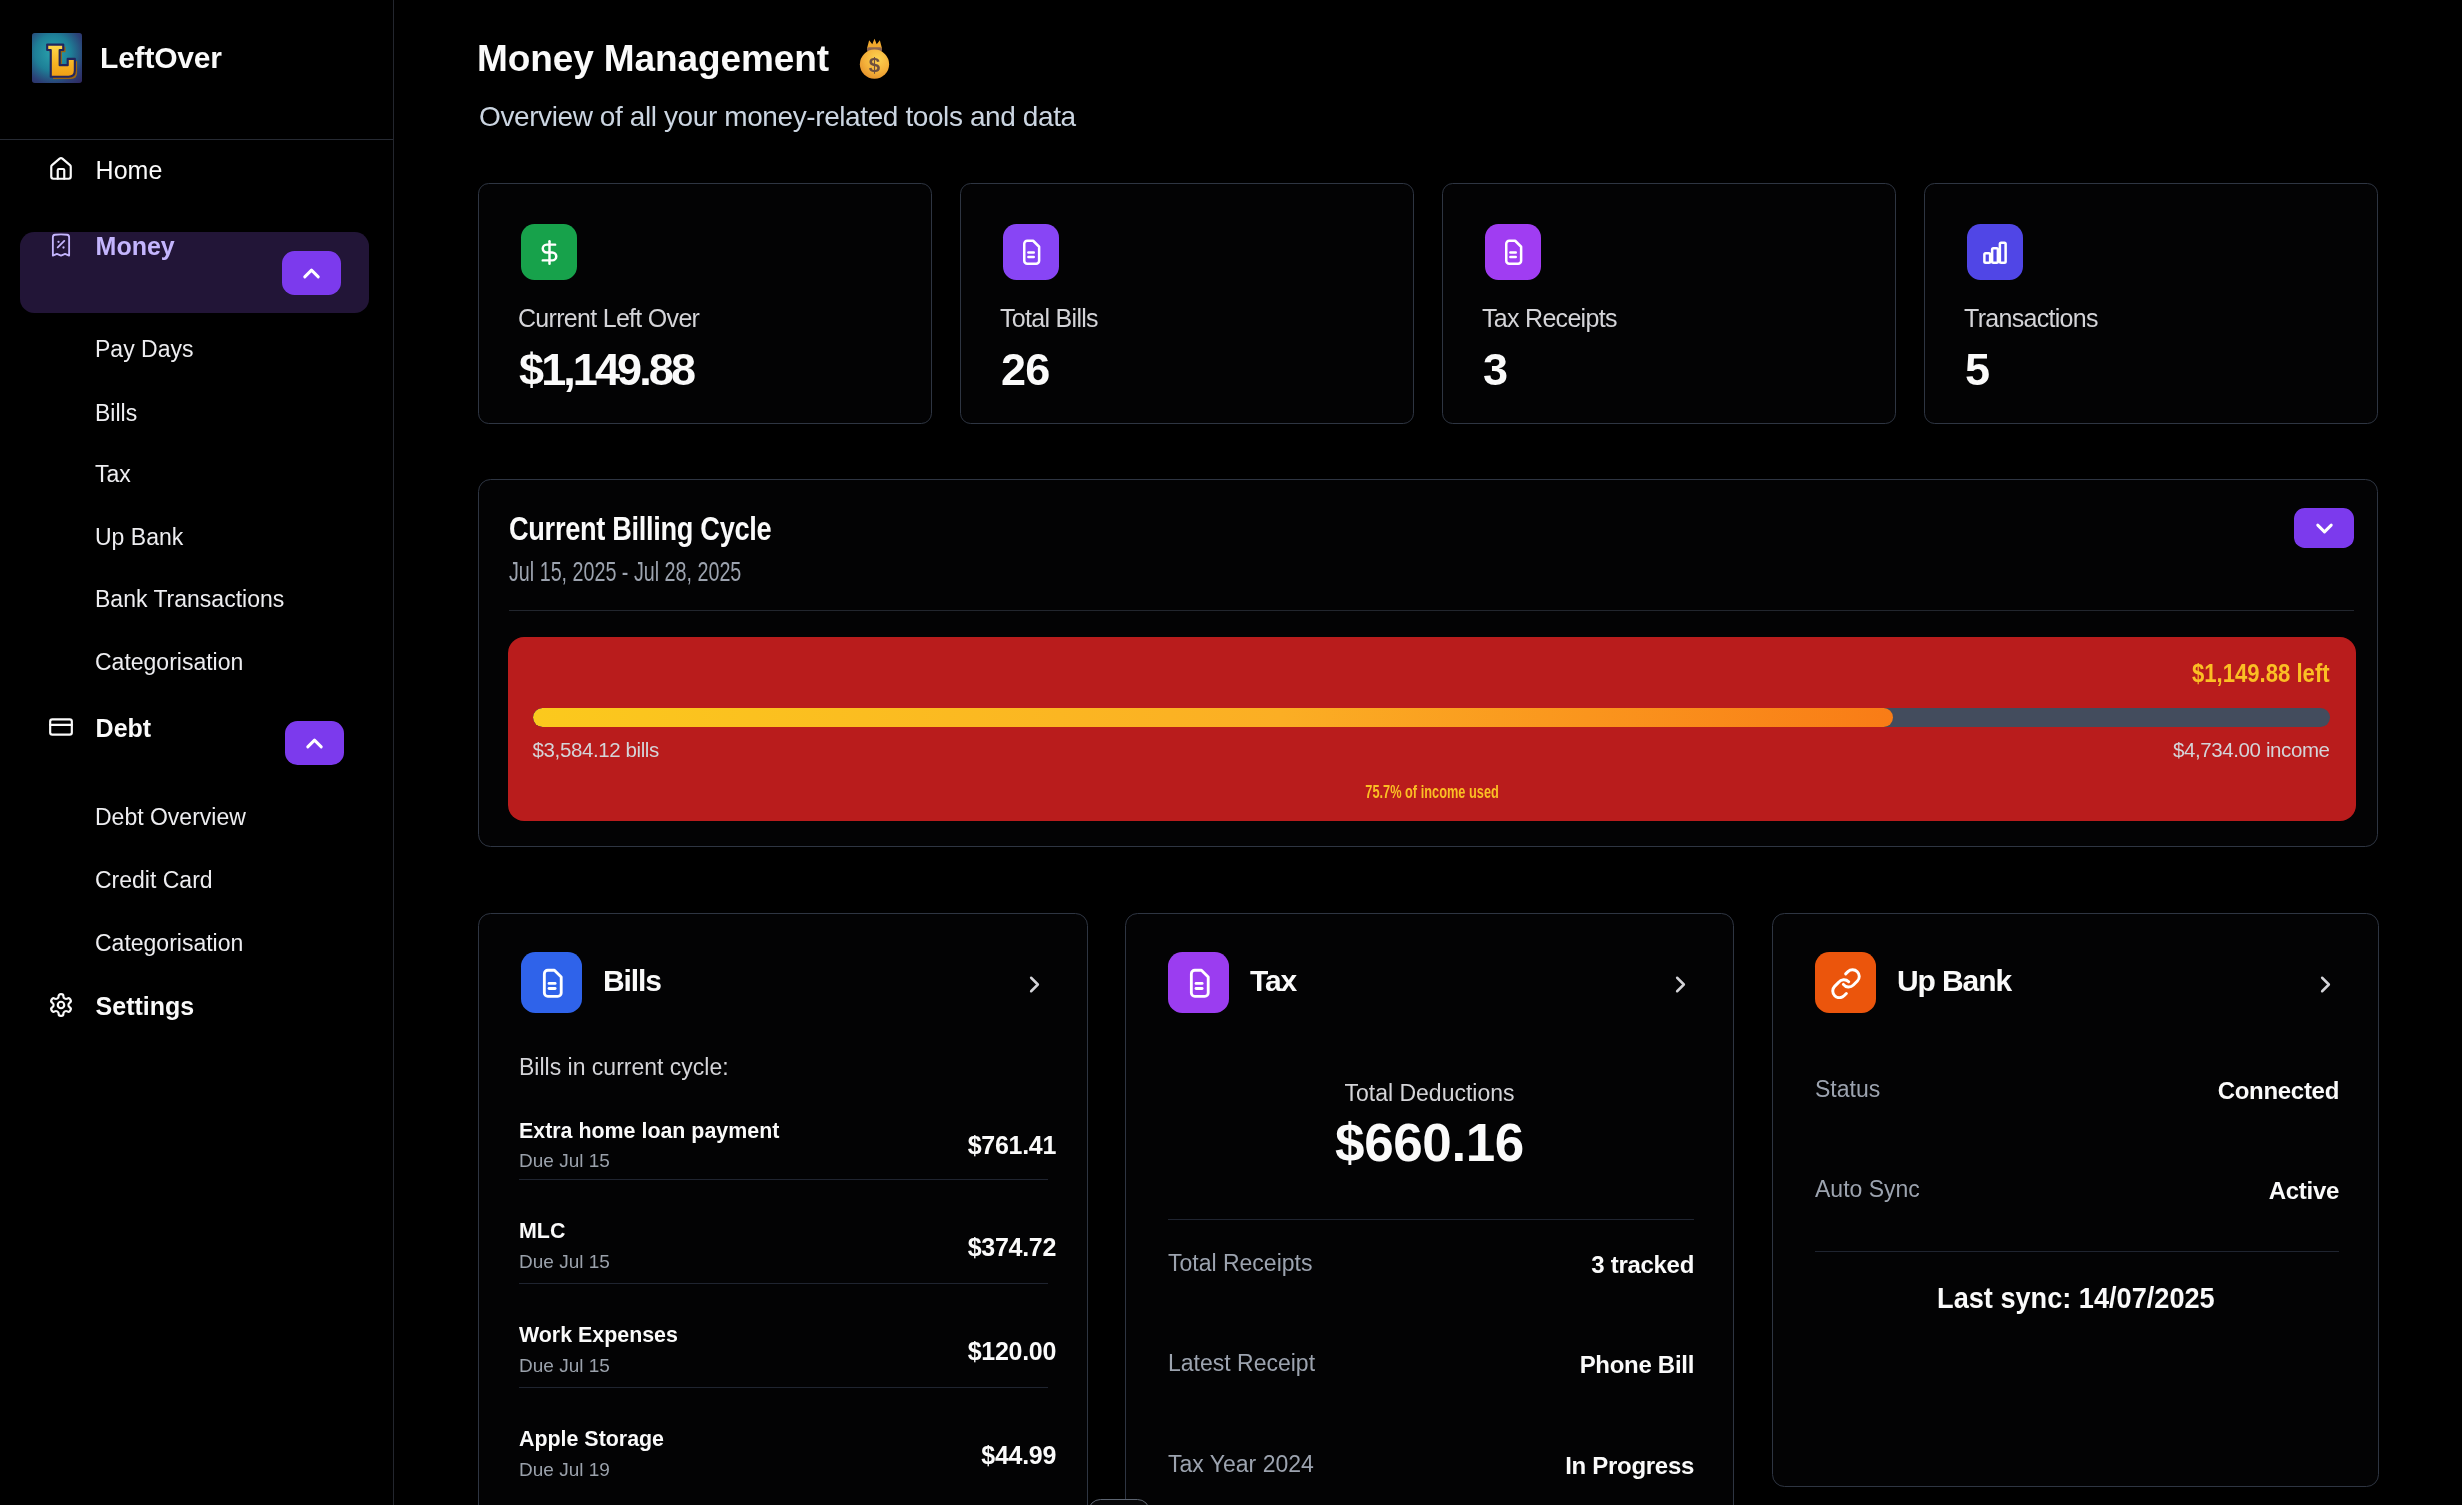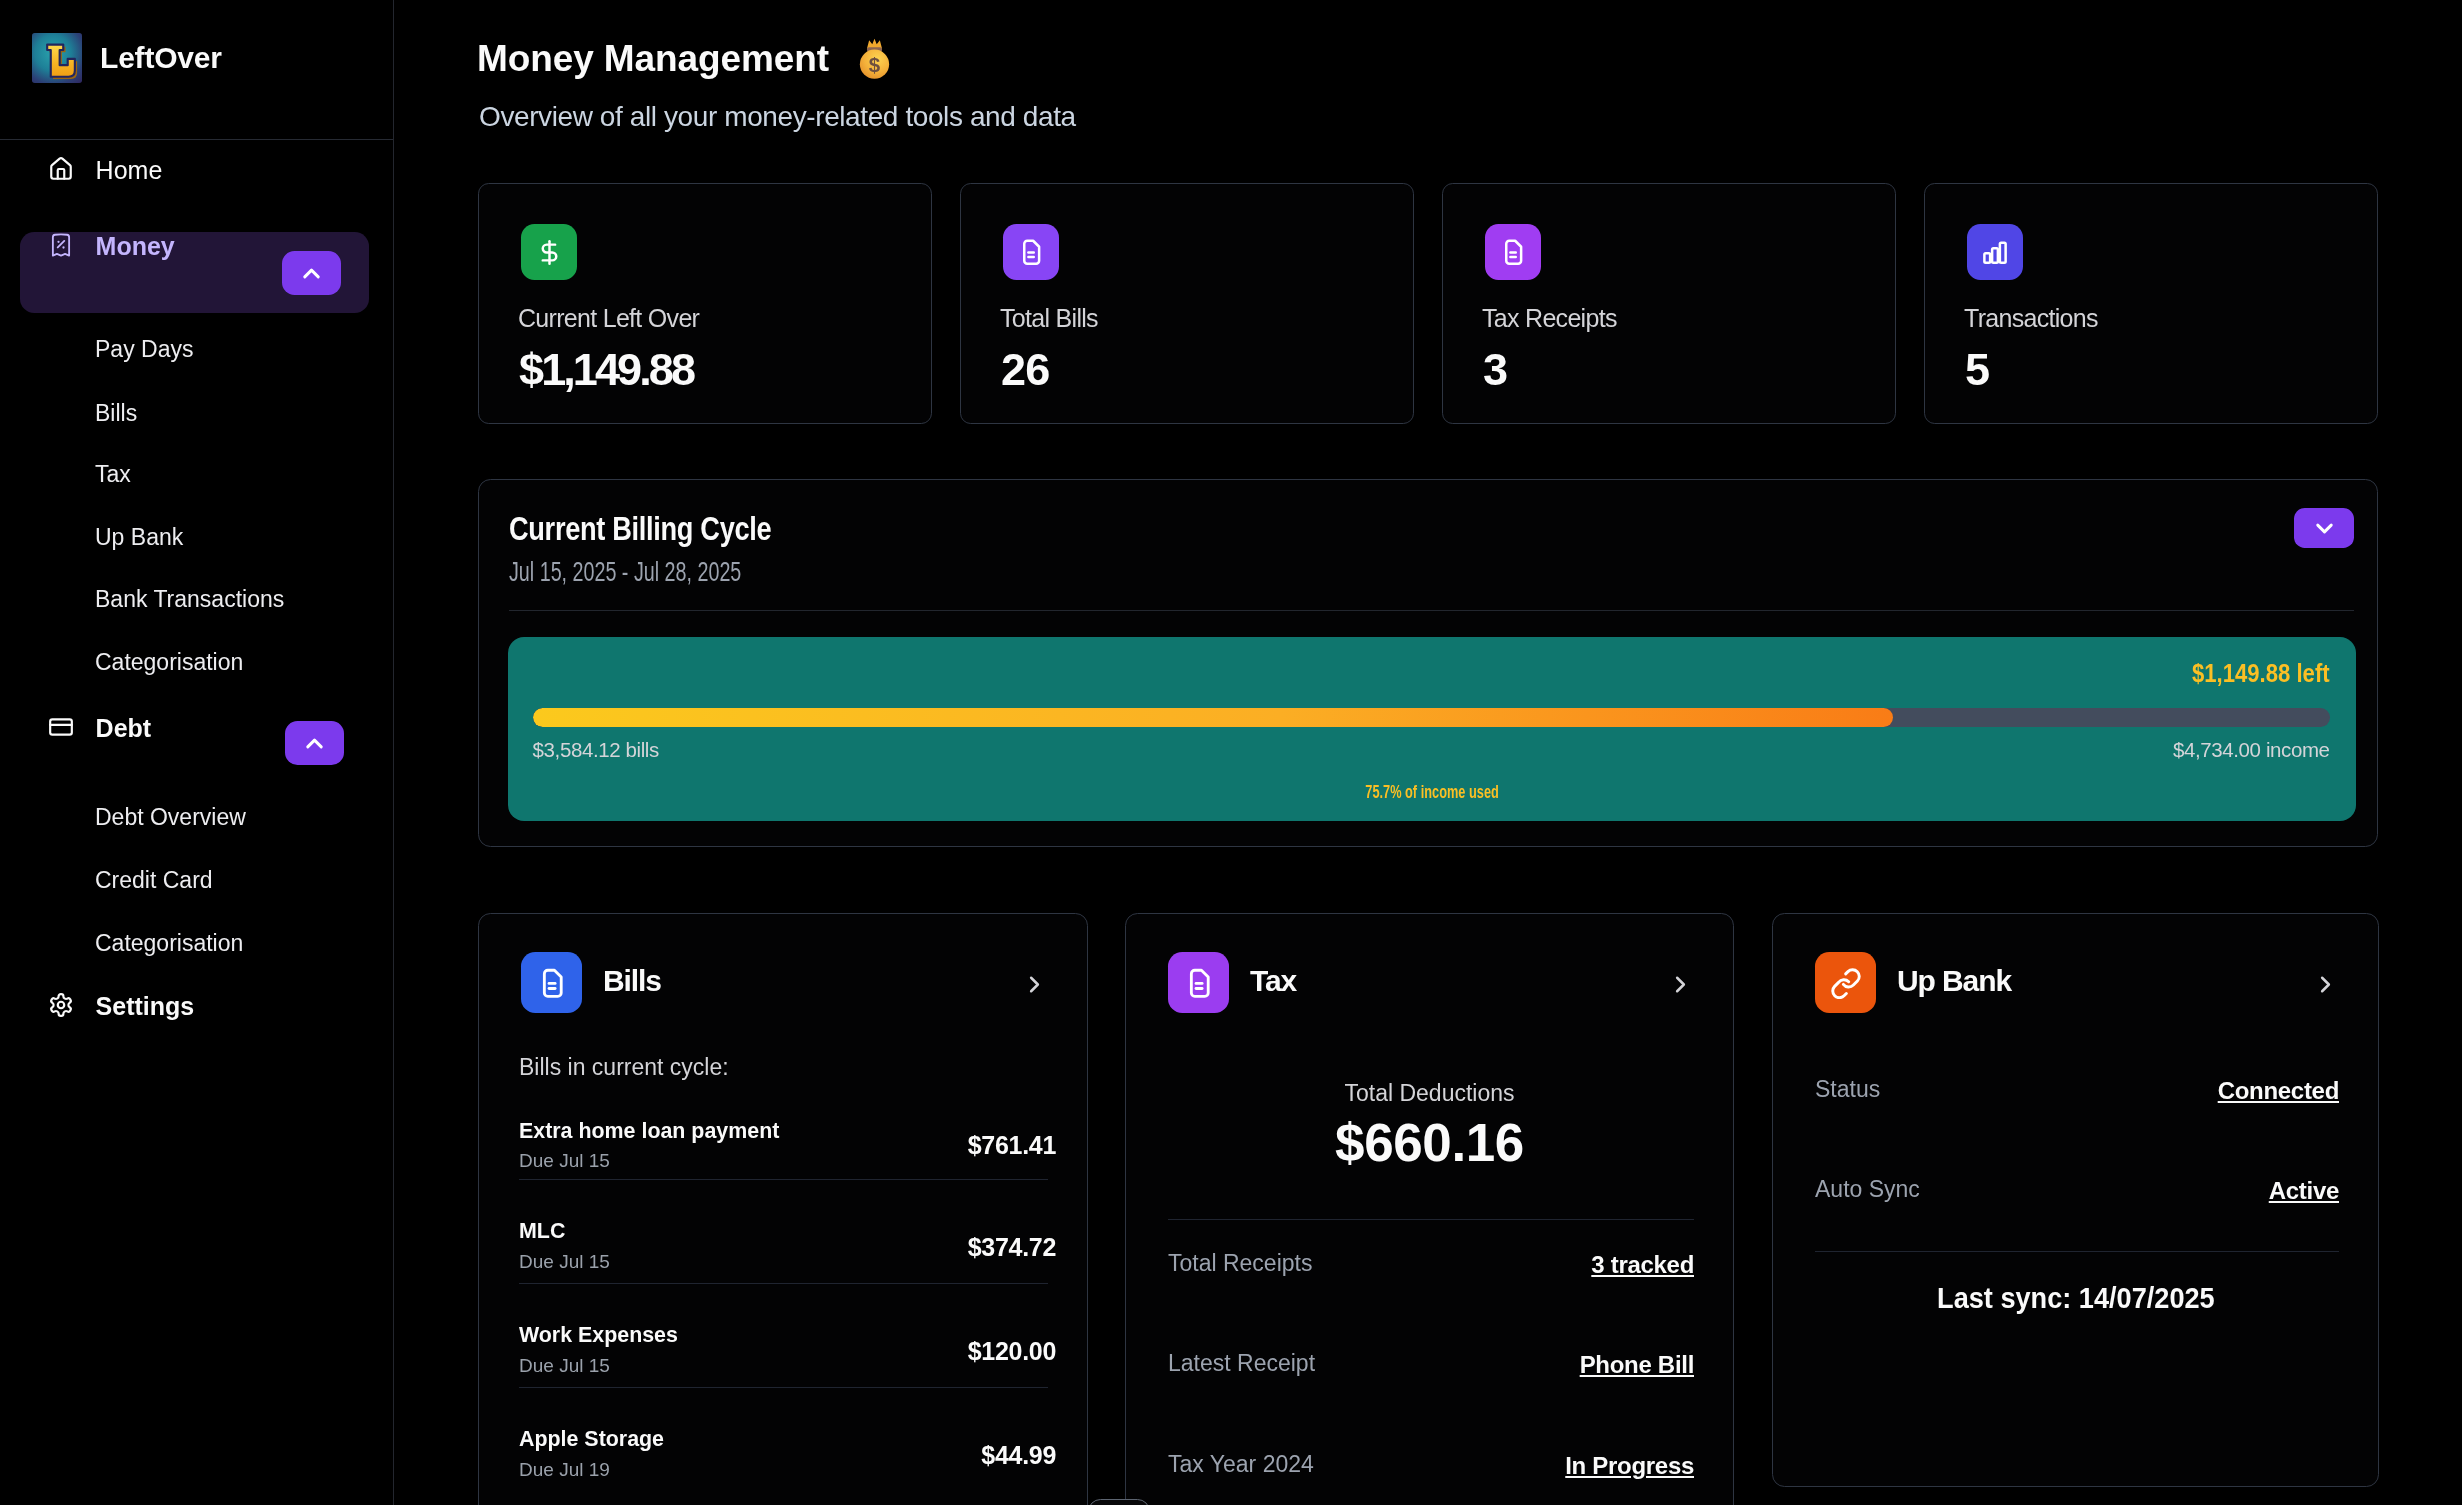--- a/index.html
+++ b/index.html
@@ -41,40 +41,40 @@
 #panel { position:absolute; left:478px; top:479px; width:1900px; height:368px;
   background:#030304; border:0.9px solid #2e3542; border-radius:12.5px; }
 #ptitle { position:absolute; left:29.5px; top:28.6px; font-size:34px; font-weight:bold;
   letter-spacing:-0.4px; transform:scaleX(0.80); transform-origin:0 0; }
 #pdates { position:absolute; left:29.5px; top:77px; font-size:27px; color:#9ca3af;
   transform:scaleX(0.73); transform-origin:0 0; }
 #pdivider { position:absolute; left:29.5px; right:23px; top:130px; border-top:0.9px solid #22262e; }
 #pbtn { position:absolute; right:23px; top:28px; width:60px; height:40px; background:#7c3aed;
   border-radius:10.7px; display:flex; align-items:center; justify-content:center; }
 #amber { position:absolute; left:28.6px; width:1848px; top:157px; height:184px;
-  background:#0f766e; border-radius:16px; }
+  background:#b91c1c; border-radius:16px; }
 #leftlab { position:absolute; right:26px; top:22px; font-size:25px; font-weight:bold; color:#fbbf24; transform:scaleX(0.885); transform-origin:100% 0; }
 #track { position:absolute; left:25px; right:26px; top:71px; height:19px; border-radius:9.8px;
   background:#434c5d; overflow:hidden; }
 #fill { width:75.7%; height:19px; border-radius:9.8px;
   background:linear-gradient(90deg,#fbc91d,#fbae24 55%,#f97c16); }
 #bills-l { position:absolute; left:25px; top:101px; font-size:20.5px; letter-spacing:-0.4px; color:#d4d4d8; }
 #income-r { position:absolute; right:26px; top:101px; font-size:20.5px; letter-spacing:-0.4px; color:#d4d4d8; }
 #pctused { position:absolute; left:0; right:0; top:145px; text-align:center; font-size:18px;
   font-weight:bold; color:#fbbf24; }
 
 
 .bcard { position:absolute; top:913px; background:#030304; border:0.9px solid #2e3542;
   border-radius:12.5px; }
 .bicon { position:absolute; left:42px; top:38px; width:61px; height:61px; border-radius:14.3px;
   display:flex; align-items:center; justify-content:center; }
 .btitle { position:absolute; left:124px; top:50px; font-size:30px; font-weight:bold; letter-spacing:-1.1px; }
 .bchev { position:absolute; right:39px; top:57px; }
 .rowlab { font-size:23px; color:#9ca3af; position:relative; top:-2.7px; }
-.rowval { font-size:24px; font-weight:bold; letter-spacing:-0.3px;text-decoration:underline; }
+.rowval { font-size:24px; font-weight:bold; letter-spacing:-0.3px; }
 .bname { font-size:21.4px; font-weight:bold; }
 .bdue { font-size:19px; color:#9aa1ab; }
 .bamt { font-size:25px; font-weight:bold; letter-spacing:-0.3px; right:-8px !important; }
 .hr { border-top:0.9px solid #1f2430; }
 </style>
 </head>
 <body>
 
 <div id="sidebar">
   <div id="sbhead">

